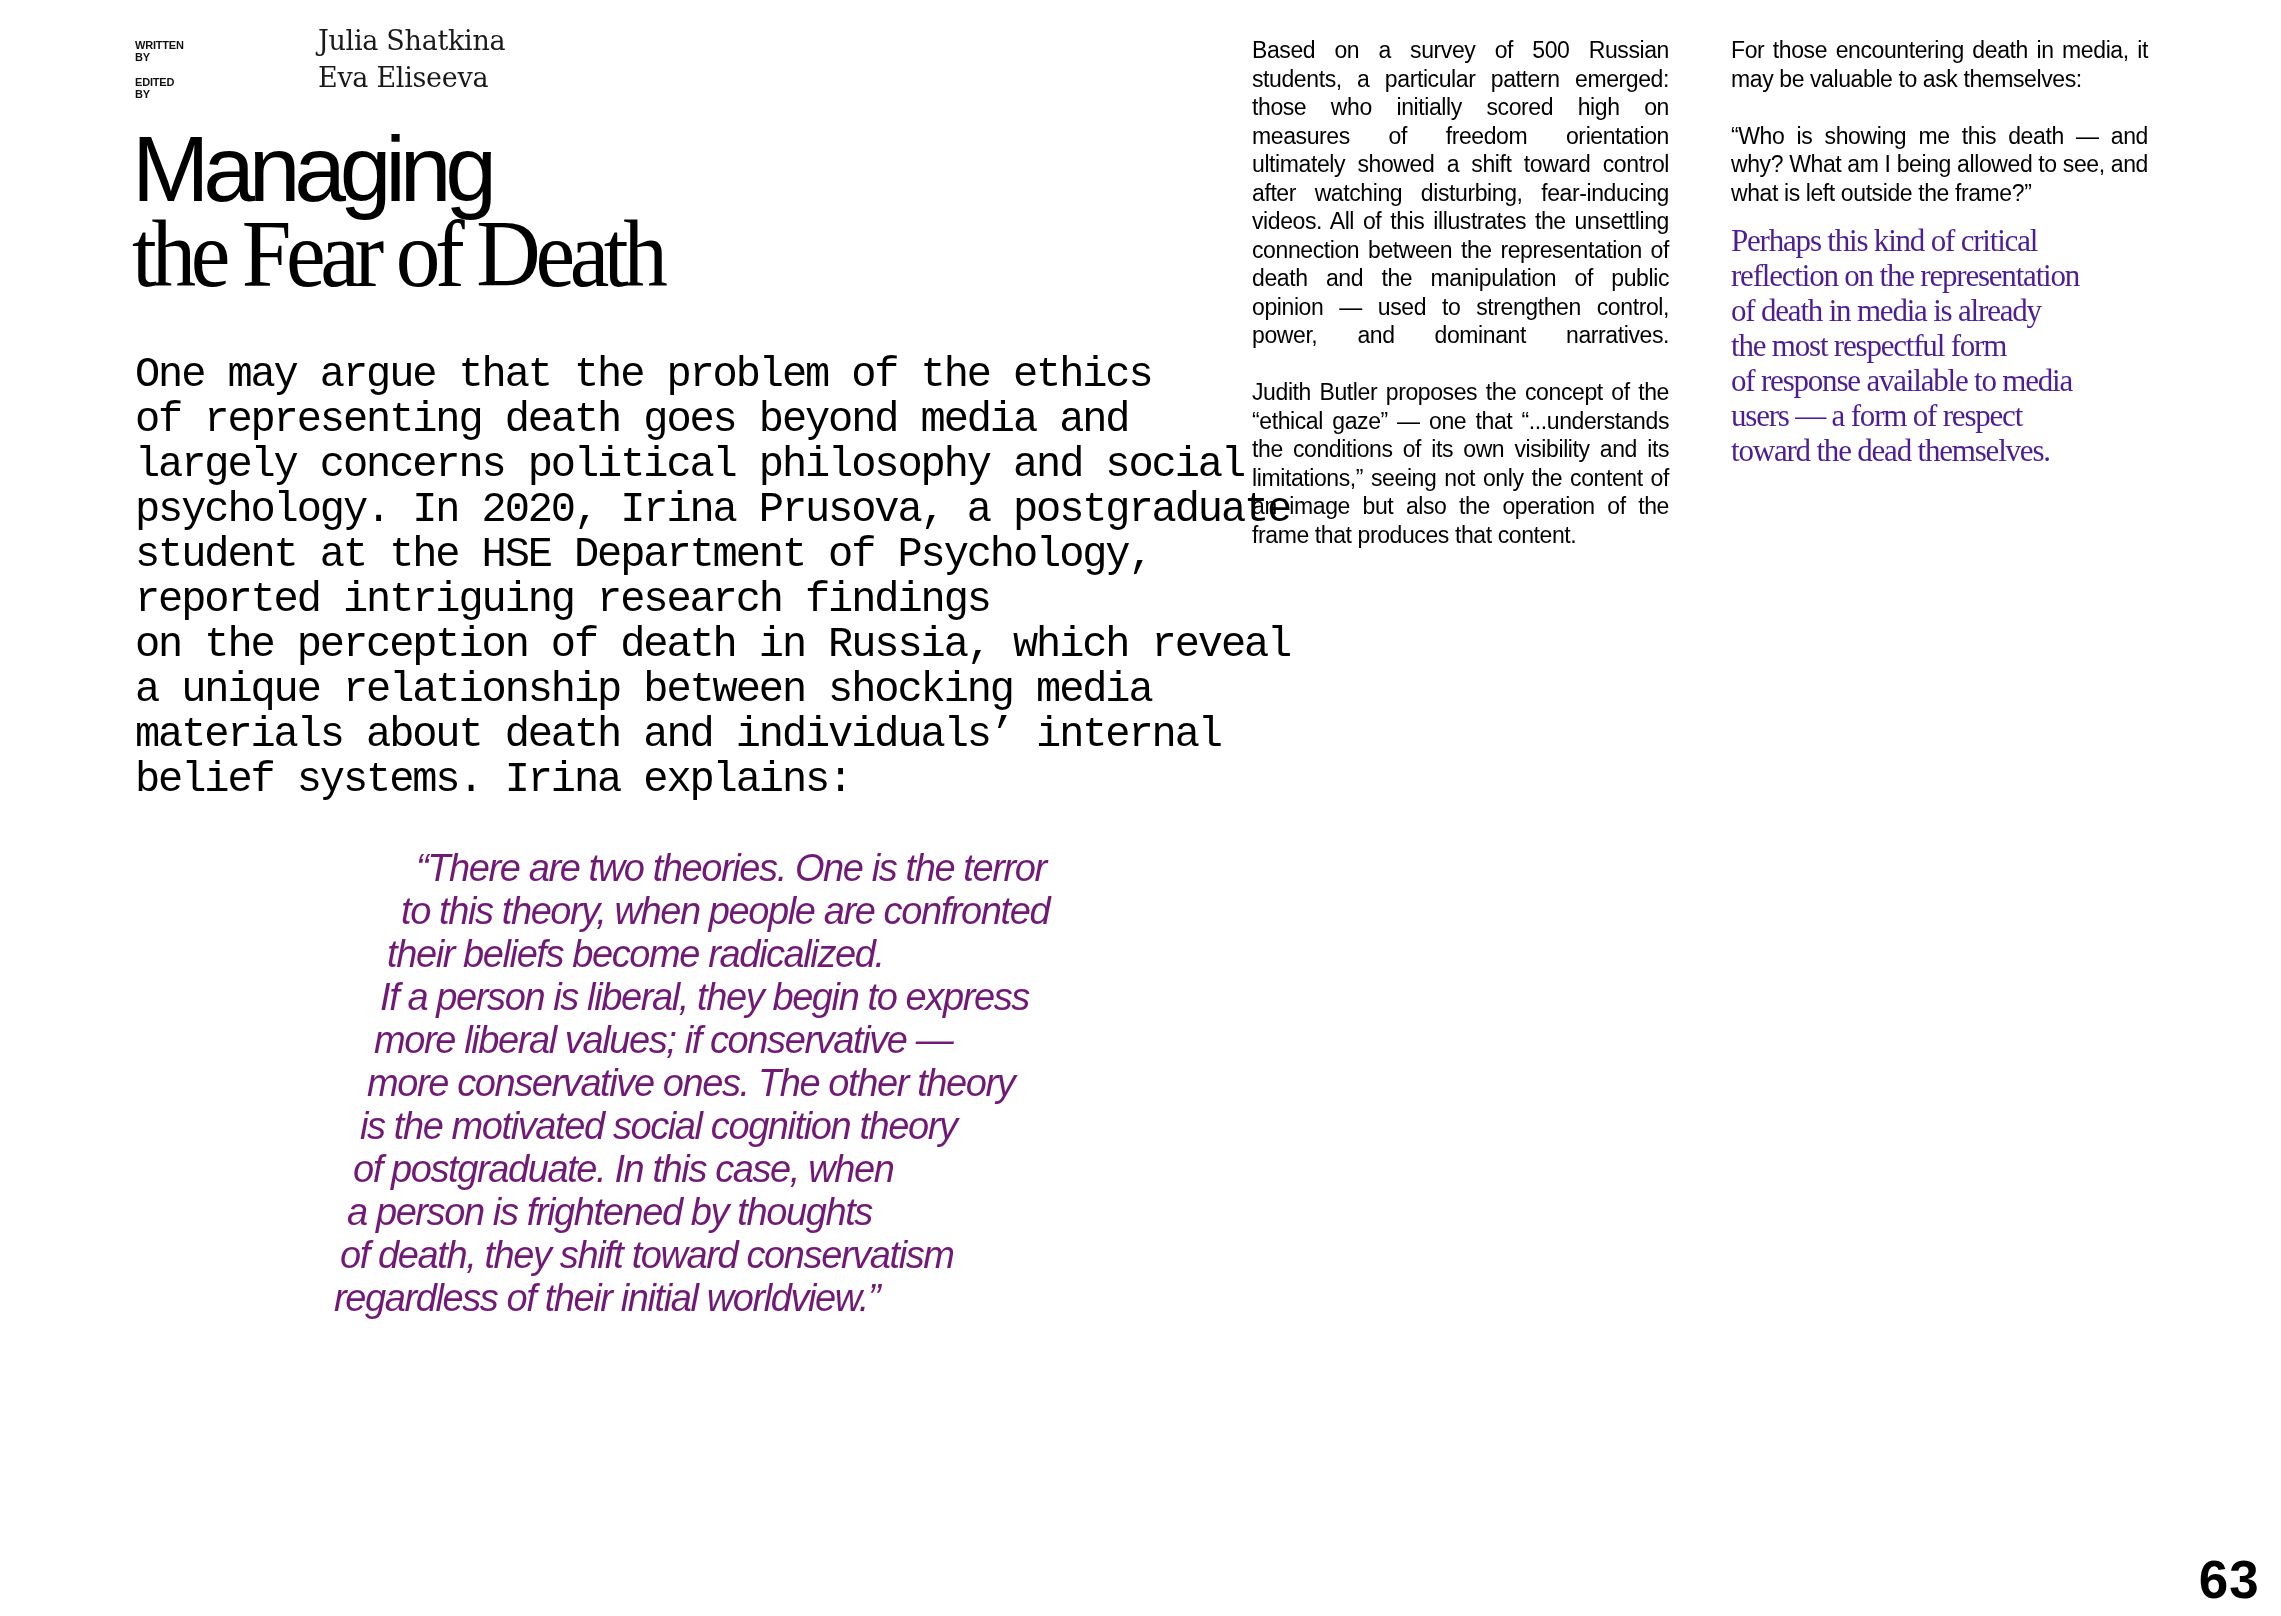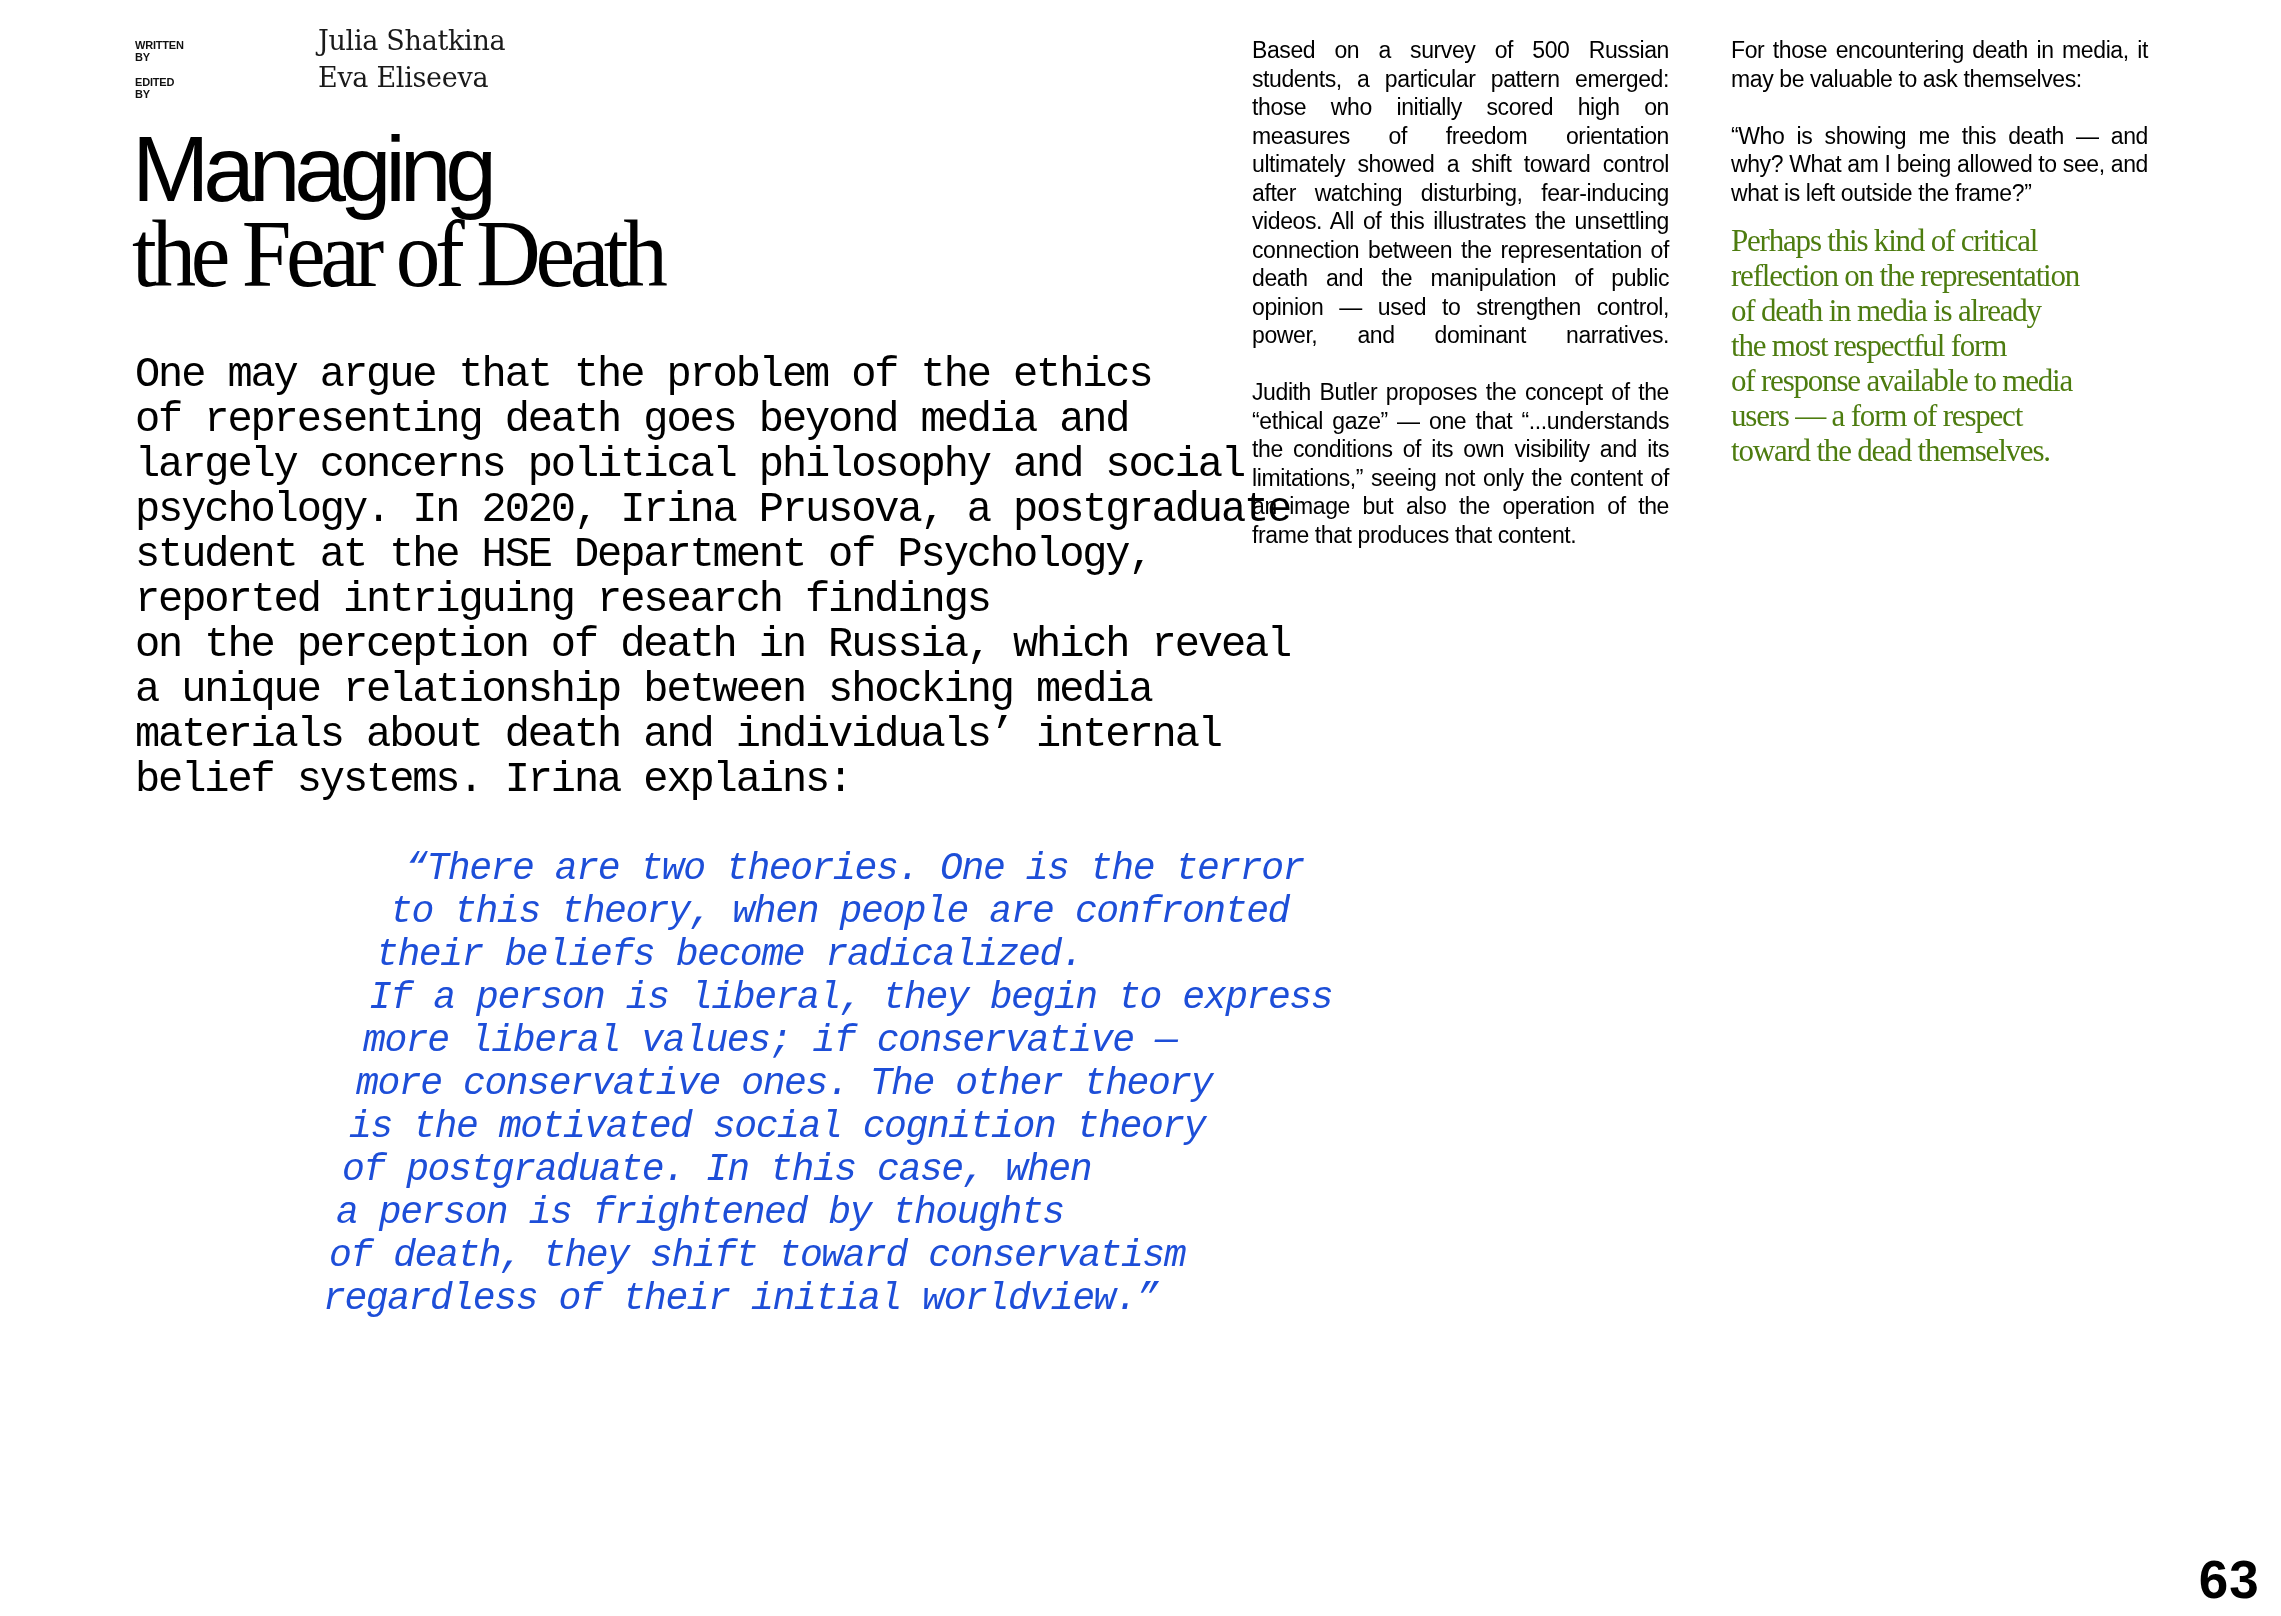--- a/index.html
+++ b/index.html
@@ -89,26 +89,27 @@
     color: #000;
   }
   .lead span { display: block; white-space: nowrap; }
 
   
   .quote {
     position: absolute;
     left: 0;
     top: 847px;
     margin: 0;
-    font-family: Liberation Mono, monospace;
+    font-family: Liberation Sans, sans-serif;
     font-style: italic;
     font-size: 38px;
     line-height: 43px;
     letter-spacing: -1.4px;
-    color: #1d4ed8;
+    color: #701a75;
+    padding-left: 11px;
   }
   .quote span {
     display: block;
     white-space: nowrap;
   }
 
   
   .col {
     position: absolute;
     top: 36px;
@@ -127,21 +128,21 @@
     hyphens: none;
   }
   .col p.force-last { text-align-last: justify; }
 
   .closing {
     margin-top: -12.5px;
     font-family: "Liberation Serif", serif;
     font-size: 31px;
     line-height: 35px;
     letter-spacing: -1.2px;
-    color: #4d7c0f;
+    color: #4c1d95;
   }
   .closing span { display: block; white-space: nowrap; }
 
   
   .page-number {
     position: absolute;
     right: 21.4px;
     bottom: 5.3px;
     font-family: "Liberation Sans", sans-serif;
     font-size: 53px;

